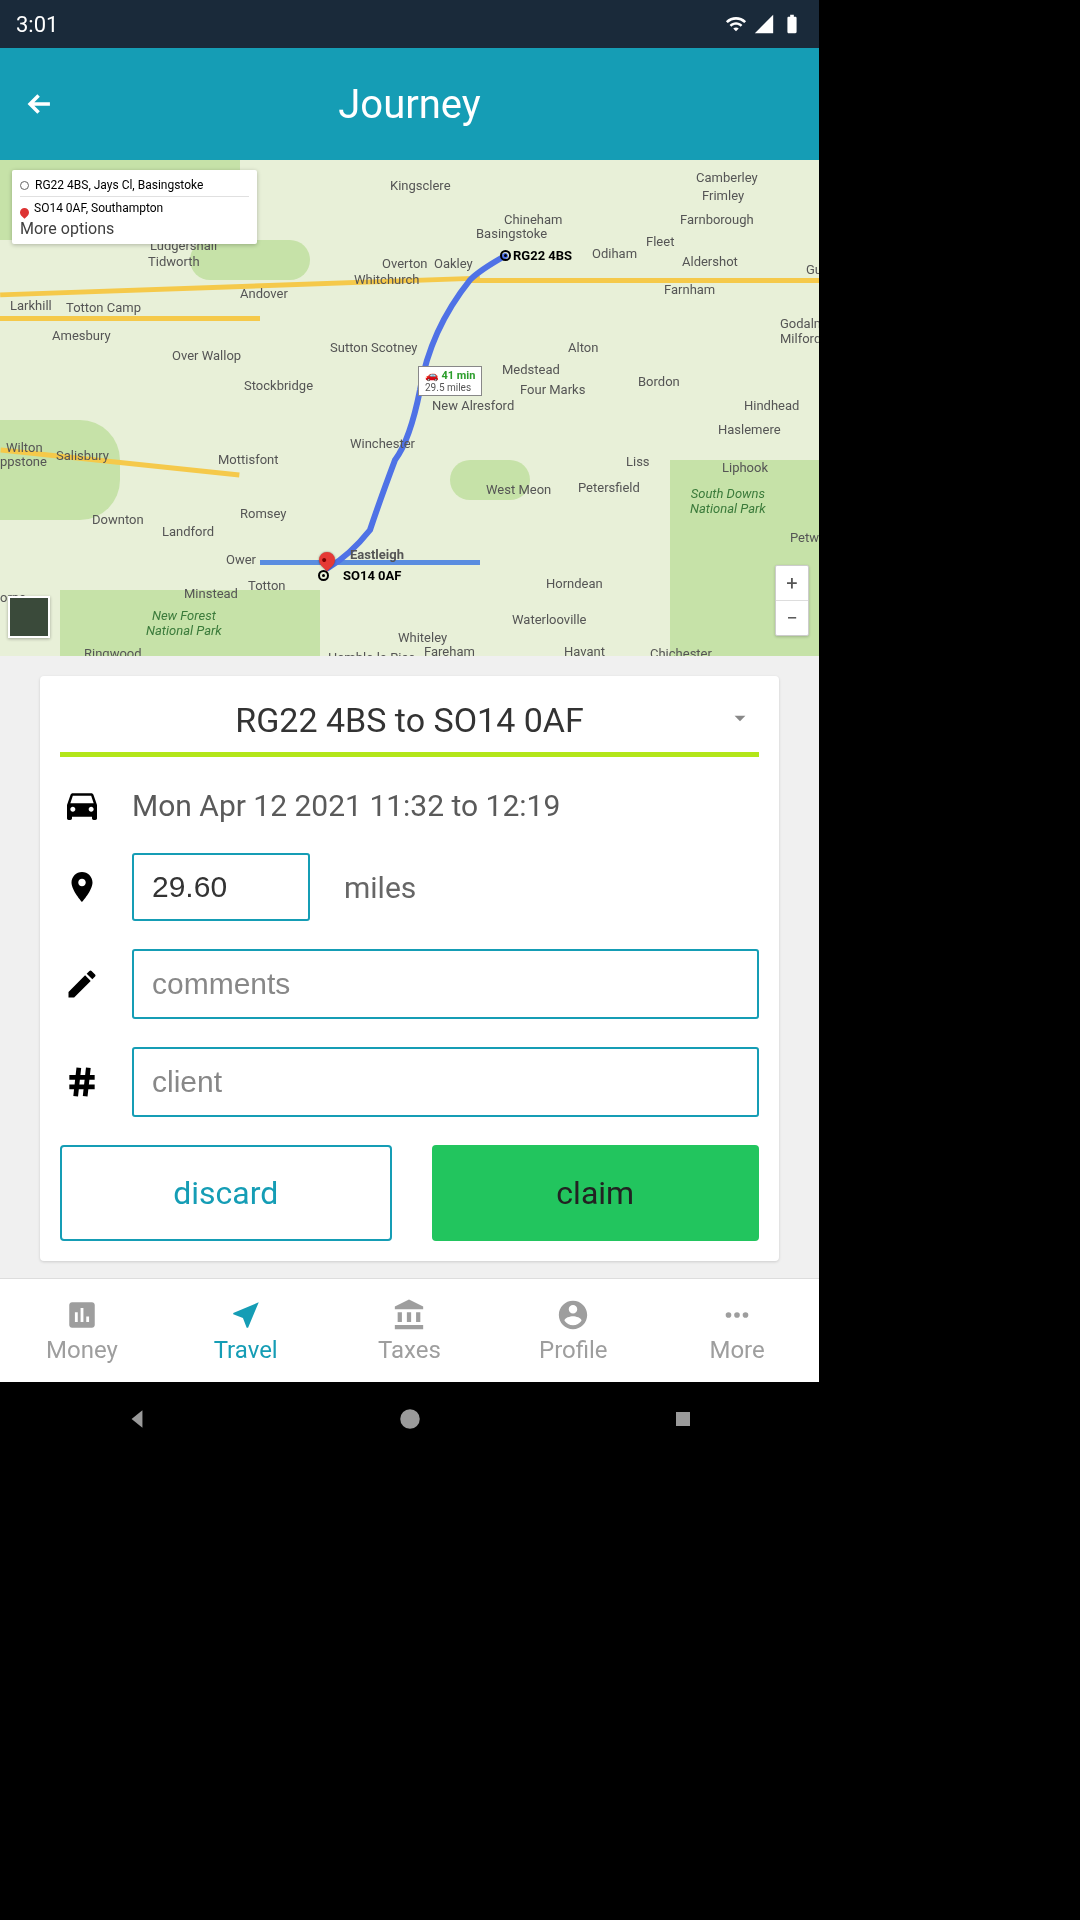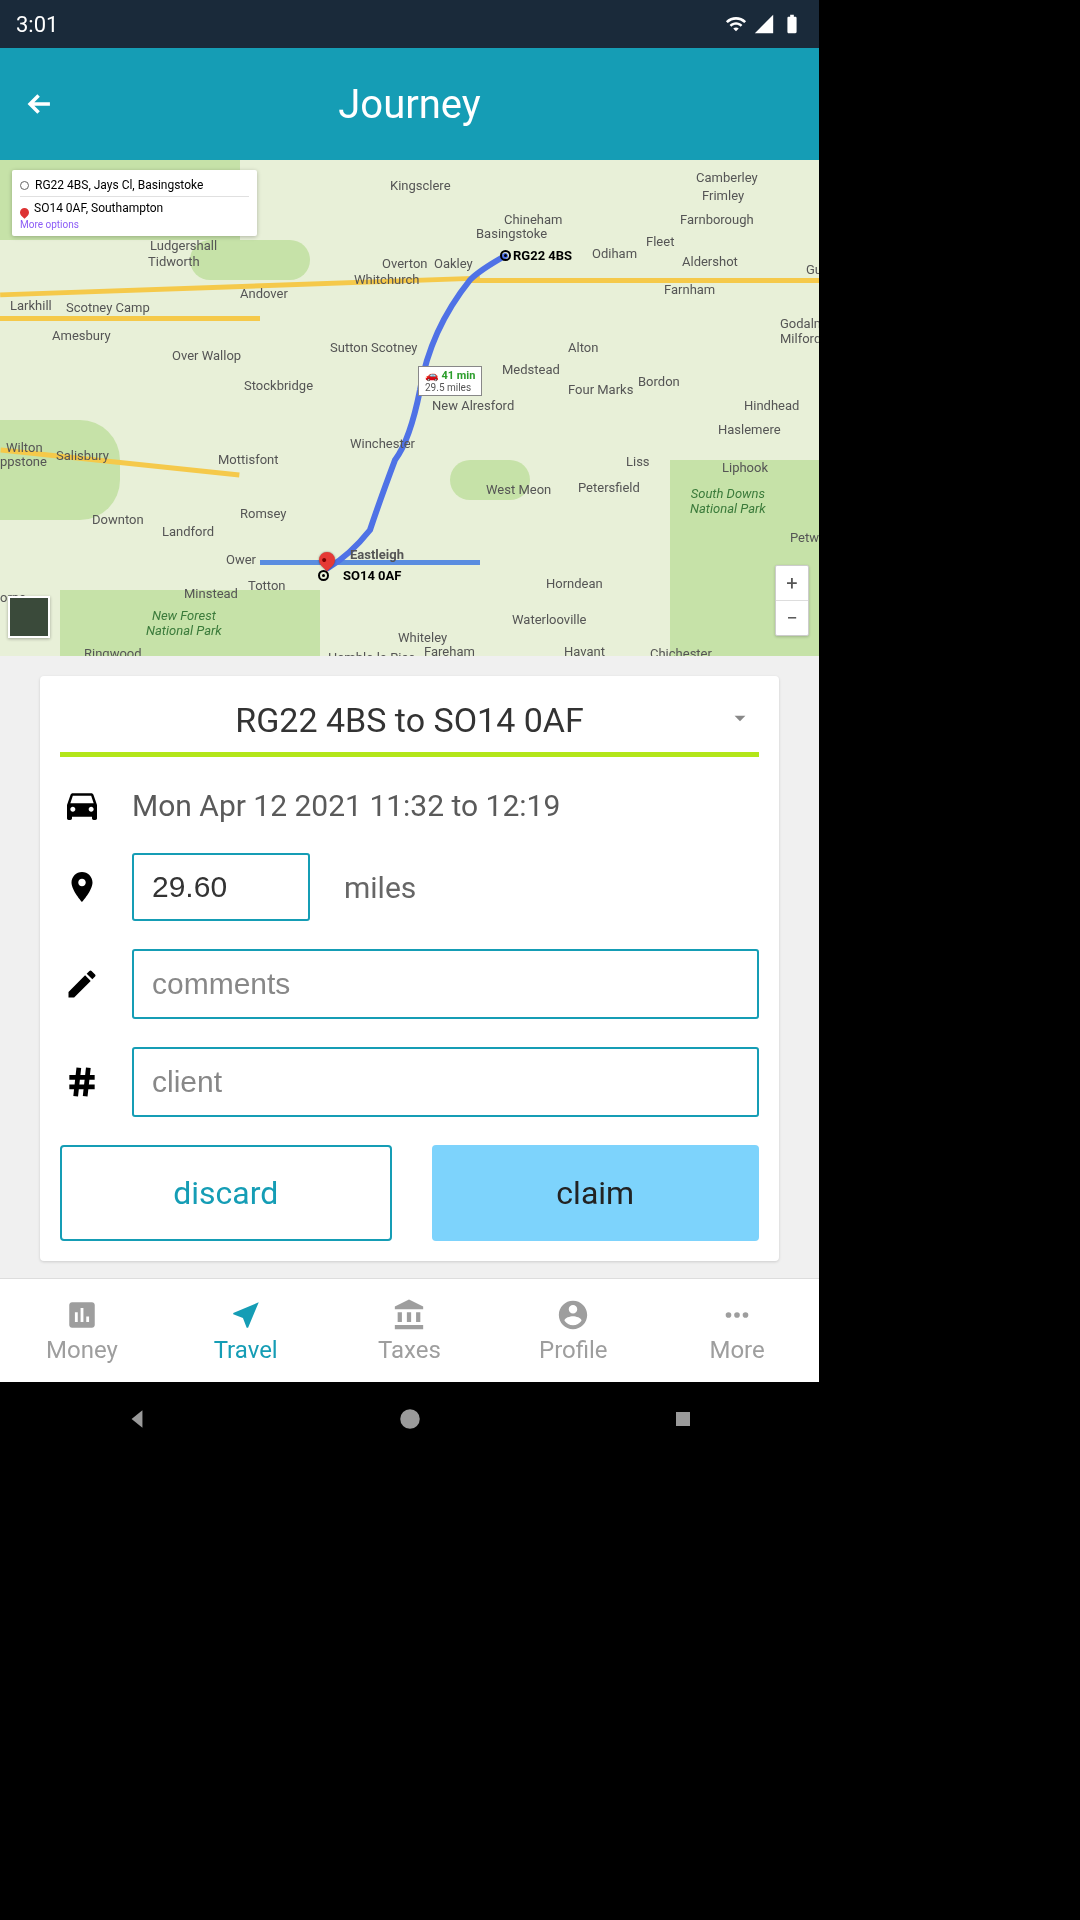--- a/index.html
+++ b/index.html
@@ -18,21 +18,21 @@
 
   
   .map { height: 496px; width: 100%; background: #e8f0d8; position: relative; overflow: hidden; }
   .map-bg-green { position:absolute; background:#c6e2a8; }
   .map-road { position:absolute; background:#f5c94a; }
   .map-city { position:absolute; font-size:13px; color:#555; white-space:nowrap; }
 
   .route-info { position:absolute; top:10px; left:12px; width:245px; background:#fff; border-radius:2px; box-shadow:0 1px 4px rgba(0,0,0,.25); padding:6px 8px; font-size:12px; }
   .route-row { display:flex; align-items:center; gap:6px; padding:2px 0; }
   .route-sep { border-top:1px solid #e0e0e0; margin:2px 0; }
-  .more-opts { color:#8b5cf6; font-size:10px; padding-top:2px; }
+  .more-opts { color:#404040; font-size:16px; padding-top:2px; }
   .circ-o { width:9px; height:9px; border:1px solid #666; border-radius:50%; }
   .pin-r { width:0;height:0; position:relative; }
   .pin-r::before { content:""; width:9px; height:9px; background:#d33; border-radius:50% 50% 50% 0; transform:rotate(-45deg); display:block; }
 
   .route-badge { position:absolute; top:206px; left:418px; background:#fff; border:1px solid #888; padding:2px 6px; font-size:11px; }
   .route-badge .t { color:#2a9d2a; font-weight:bold; }
   .route-badge .d { color:#555; font-size:10px; }
 
   .start-lbl { position:absolute; top:88px; left:500px; font-size:13px; font-weight:bold; color:#000; display:flex; align-items:center; gap:2px; }
   .end-lbl { position:absolute; top:408px; left:318px; font-size:13px; font-weight:bold; color:#000; display:flex; align-items:center; gap:14px; }
@@ -61,21 +61,21 @@
   .row-icon { width:44px; display:flex; justify-content:center; color:#000; }
   .date-text { font-size:30px; color:#5a5a5a; }
   .miles-input { width:178px; height:68px; border:2px solid #159db5; border-radius:3px; font-size:30px; padding:0 18px; color:#333; }
   .miles-label { font-size:30px; color:#666; margin-left:6px; }
   .text-input { flex:1; height:70px; border:2px solid #159db5; border-radius:3px; font-size:30px; padding:0 18px; color:#333; }
   .text-input::placeholder { color:#888; }
 
   .btn-row { display:flex; gap:40px; margin-top:20px; }
   .btn { flex:1; height:96px; border-radius:4px; font-size:32px; display:flex; align-items:center; justify-content:center; cursor:pointer; }
   .btn-discard { background:#fff; border:2px solid #159db5; color:#159db5; }
-  .btn-claim { background:#7dd3fc; color:#222; border:none; }
+  .btn-claim { background:#22c55e; color:#222; border:none; }
 
   
   .bottom-nav { height:104px; background:#fff; display:flex; border-top:1px solid #ddd; }
   .nav-item { flex:1; display:flex; flex-direction:column; align-items:center; justify-content:center; gap:4px; color:#9e9e9e; font-size:24px; cursor:pointer; }
   .nav-item.active { color:#159db5; }
   .nav-icon { width:34px; height:34px; }
 
   
   .android-nav { height:74px; background:#000; display:flex; align-items:center; justify-content:space-around; }
   .an-btn { width:32px; height:32px; color:#888; display:flex; align-items:center; justify-content:center; }
@@ -158,40 +158,40 @@
     <div class="map-city" style="top:276px;left:350px;">Winchester</div>
     <div class="map-city" style="top:188px;left:172px;">Over Wallop</div>
     <div class="map-city" style="top:218px;left:244px;">Stockbridge</div>
     <div class="map-city" style="top:292px;left:218px;">Mottisfont</div>
     <div class="map-city" style="top:288px;left:56px;">Salisbury</div>
     <div class="map-city" style="top:280px;left:6px;">Wilton</div>
     <div class="map-city" style="top:346px;left:240px;">Romsey</div>
     <div class="map-city" style="top:387px;left:350px;font-weight:700;">Eastleigh</div>
     <div class="map-city" style="top:180px;left:568px;">Alton</div>
     <div class="map-city" style="top:202px;left:502px;">Medstead</div>
-    <div class="map-city" style="top:222px;left:520px;margin-left:48px;">Four Marks</div>
+    <div class="map-city" style="top:222px;left:520px;">Four Marks</div>
     <div class="map-city" style="top:322px;left:486px;">West Meon</div>
     <div class="map-city" style="top:320px;left:578px;">Petersfield</div>
     <div class="map-city" style="top:294px;left:626px;">Liss</div>
     <div class="map-city" style="top:262px;left:718px;">Haslemere</div>
     <div class="map-city" style="top:300px;left:722px;">Liphook</div>
     <div class="map-city" style="top:238px;left:710px;margin-left:34px;">Hindhead</div>
     <div class="map-city" style="top:214px;left:638px;">Bordon</div>
     <div class="map-city" style="top:122px;left:664px;">Farnham</div>
     <div class="map-city" style="top:52px;left:680px;">Farnborough</div>
     <div class="map-city" style="top:94px;left:682px;">Aldershot</div>
     <div class="map-city" style="top:74px;left:646px;">Fleet</div>
     <div class="map-city" style="top:10px;left:696px;">Camberley</div>
     <div class="map-city" style="top:28px;left:702px;">Frimley</div>
     <div class="map-city" style="top:156px;left:780px;white-space:pre-line;">Godalming
 Milford</div>
     <div class="map-city" style="top:78px;left:150px;">Ludgershall</div>
     <div class="map-city" style="top:94px;left:148px;">Tidworth</div>
     <div class="map-city" style="top:138px;left:10px;">Larkhill</div>
-    <div class="map-city" style="top:140px;left:66px;">Scotney Camp</div>
+    <div class="map-city" style="top:140px;left:66px;">Totton Camp</div>
     <div class="map-city" style="top:168px;left:52px;">Amesbury</div>
     <div class="map-city" style="top:352px;left:92px;">Downton</div>
     <div class="map-city" style="top:364px;left:162px;">Landford</div>
     <div class="map-city" style="top:392px;left:226px;">Ower</div>
     <div class="map-city" style="top:418px;left:248px;">Totton</div>
     <div class="map-city" style="top:426px;left:184px;">Minstead</div>
     <div class="map-city" style="top:448px;left:146px;white-space:pre-line;text-align:center;color:#3a7a3a;font-style:italic;">New Forest
 National Park</div>
     <div class="map-city" style="top:326px;left:690px;white-space:pre-line;text-align:center;color:#3a7a3a;font-style:italic;">South Downs
 National Park</div>

